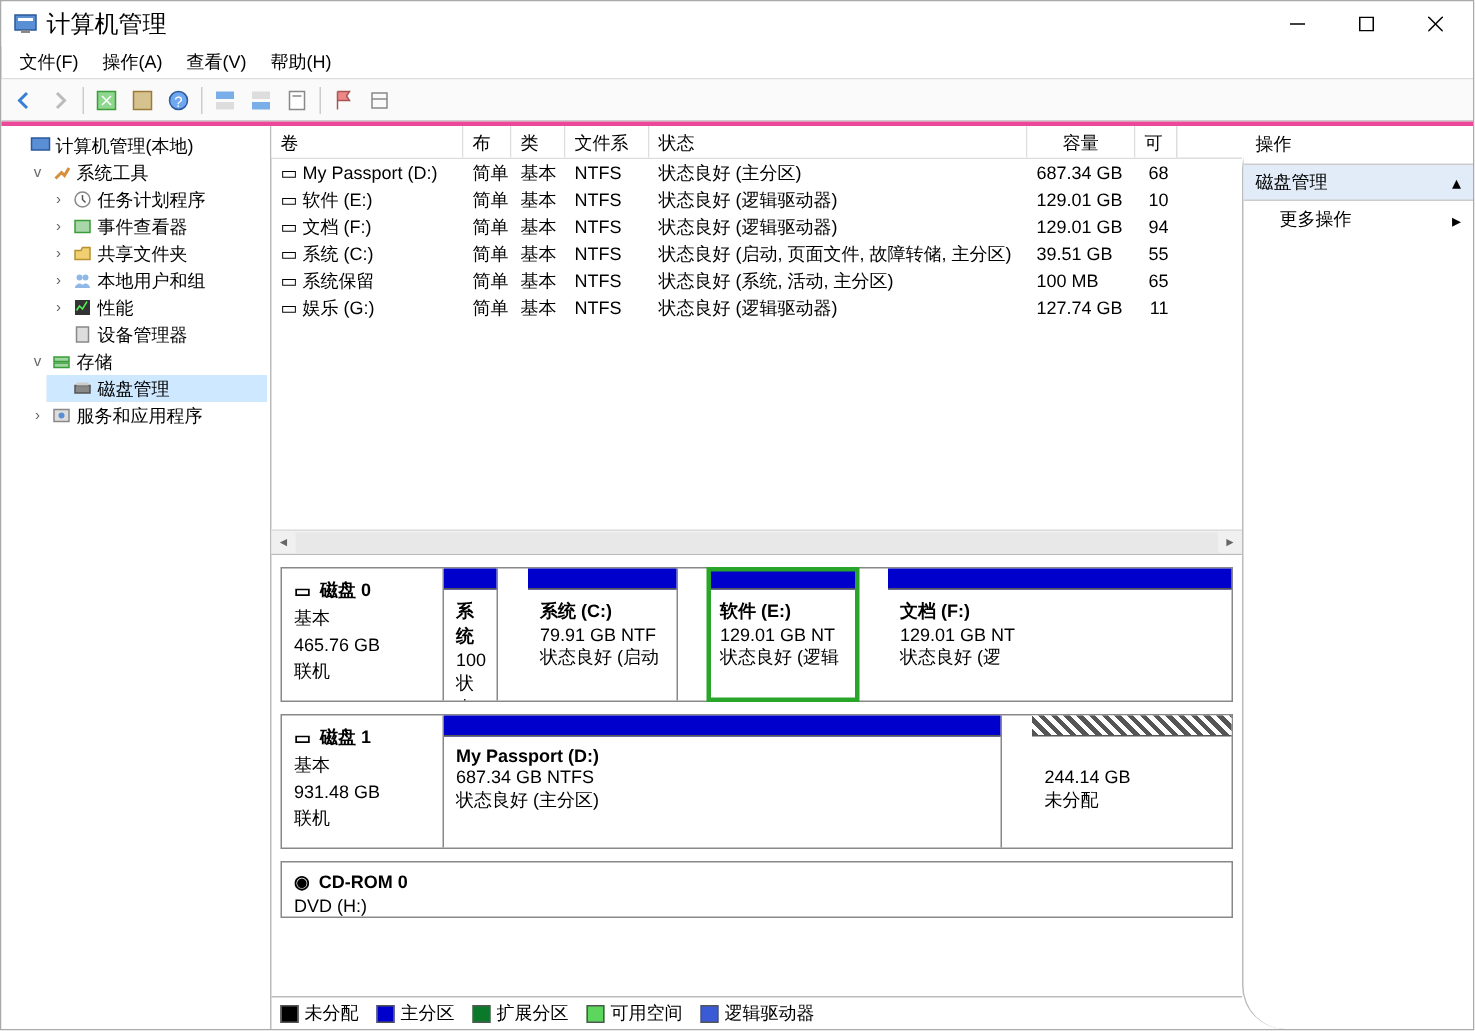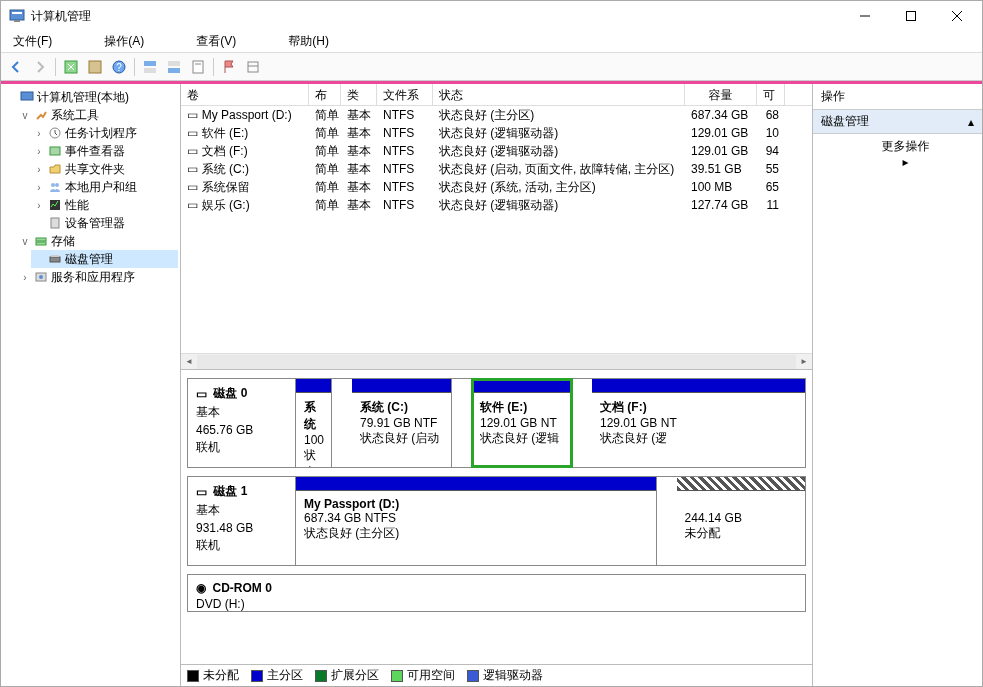--- a/index.html
+++ b/index.html
@@ -1,34 +1,34 @@
 <!DOCTYPE html>
 <html><head>
 <meta charset="utf-8">
 <style>
 * { margin: 0; padding: 0; box-sizing: border-box; }
 body { font-family: "Microsoft YaHei", "Segoe UI", sans-serif; font-size: 12px; background: #fff; color: #000; width:983px; height:687px; overflow:hidden; }
 .window { width: 983px; height: 687px; border: 1px solid #aaa; display: flex; flex-direction: column; }
 .titlebar { height: 30px; display: flex; align-items: center; padding: 0 2px 0 8px; background: #fff; }
 .titlebar .icon { width:16px; height:16px; margin-right:6px; }
-.titlebar .title { flex:1; font-size:12px; }
+.titlebar .title { flex:1; font-size:16px; }
 .titlebar .win-btn { width:46px; height:30px; display:flex; align-items:center; justify-content:center; color:#333; }
-.menubar { height: 22px; display:flex; align-items:center; padding:0 4px; border-bottom:1px solid #ddd;gap:36px; }
+.menubar { height: 22px; display:flex; align-items:center; padding:0 4px; border-bottom:1px solid #ddd; }
 .menubar .menuitem { padding:2px 8px; }
 .toolbar { height:28px; display:flex; align-items:center; padding:2px 4px; border-bottom:1px solid #ccc; gap:2px; background:#fafafa;}
 .toolbar .tbtn { width:22px; height:22px; display:flex; align-items:center; justify-content:center; border:1px solid transparent; }
 .toolbar .sep { width:1px; height:18px; background:#ccc; margin:0 2px;}
 .toolbar .tbtn svg { width:16px; height:16px;}
 .body { flex:1; display:flex; min-height:0; border-top:3px solid #ec4899;}
 .tree-pane { width:180px; border-right:1px solid #bbb; padding:4px 2px; overflow:auto; background:#fff;}
 .main-pane { flex:1; display:flex; flex-direction:column; min-width:0; }
-.actions-pane { width:170px; border-left:1px solid #bbb; background:#fff;}
+.actions-pane { width:154px; border-left:1px solid #bbb; background:#fff;border-radius:29px;}
 .actions-header { padding:4px 8px; background:#fff; border-bottom:1px solid #ccc; font-size:12px;}
 .actions-section { background:#e1ecf8; padding:3px 8px; border-bottom:1px solid #ccc; display:flex; justify-content:space-between; align-items:center;}
-.actions-item { padding:4px 8px 4px 24px; display:flex; justify-content:space-between; align-items:center;flex-direction:column;}
+.actions-item { padding:4px 8px 4px 24px; display:flex; justify-content:space-between; align-items:center;}
 .tree-node { white-space:nowrap; display:flex; align-items:center; height:18px; padding-left:2px;}
 .tree-node .toggle { width:12px; text-align:center; font-size:10px; color:#666; }
 .tree-node .ticon { width:16px; height:16px; margin:0 2px; display:inline-flex; align-items:center; justify-content:center;}
 .tree-node.sel { background:#cde8ff; }
 .tree-children { padding-left:14px;}
 
 .vol-table { flex:0 0 auto; height:286px; display:flex; flex-direction:column; border-bottom:1px solid #bbb;}
 .vol-header { display:flex; border-bottom:1px solid #ddd; height:22px; align-items:stretch; }
 .vol-header .th { border-right:1px solid #ddd; padding:3px 6px; font-size:12px; background:#fff; overflow:hidden;}
 .vol-body { flex:1; overflow:auto; }

